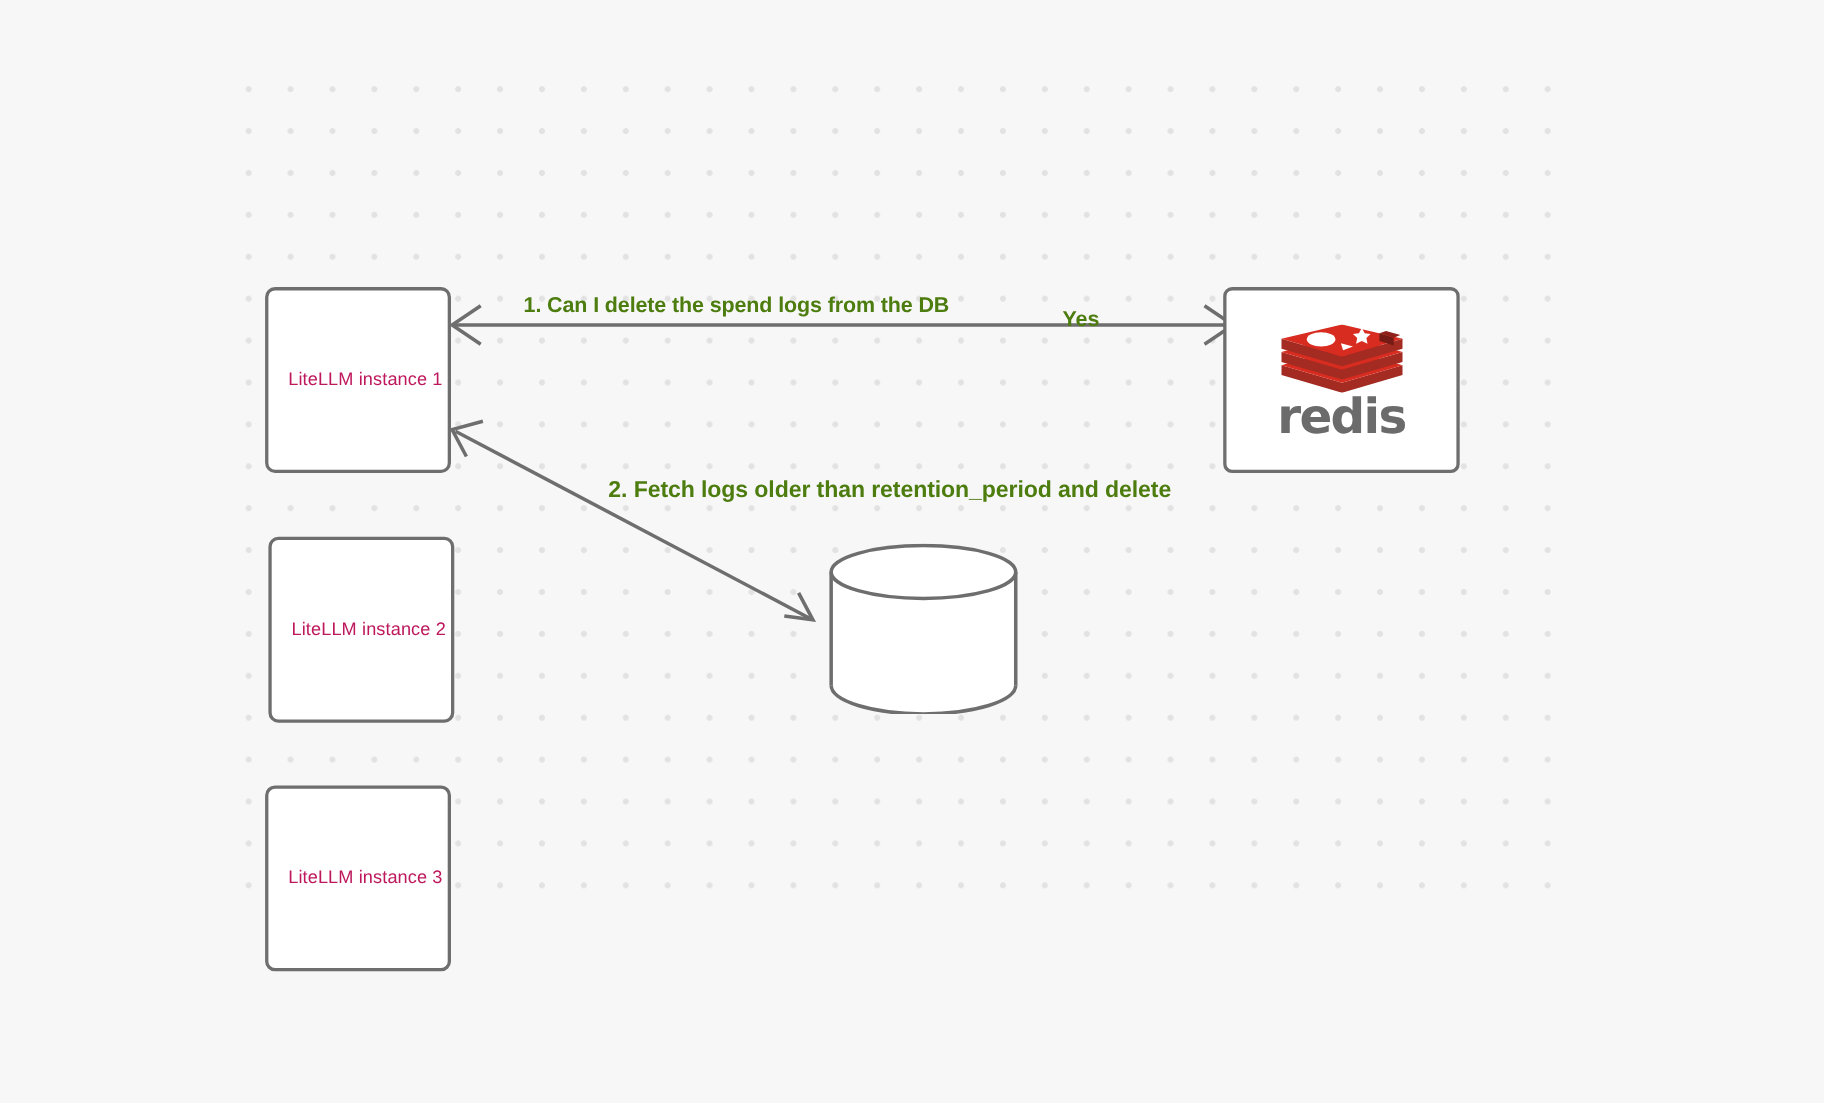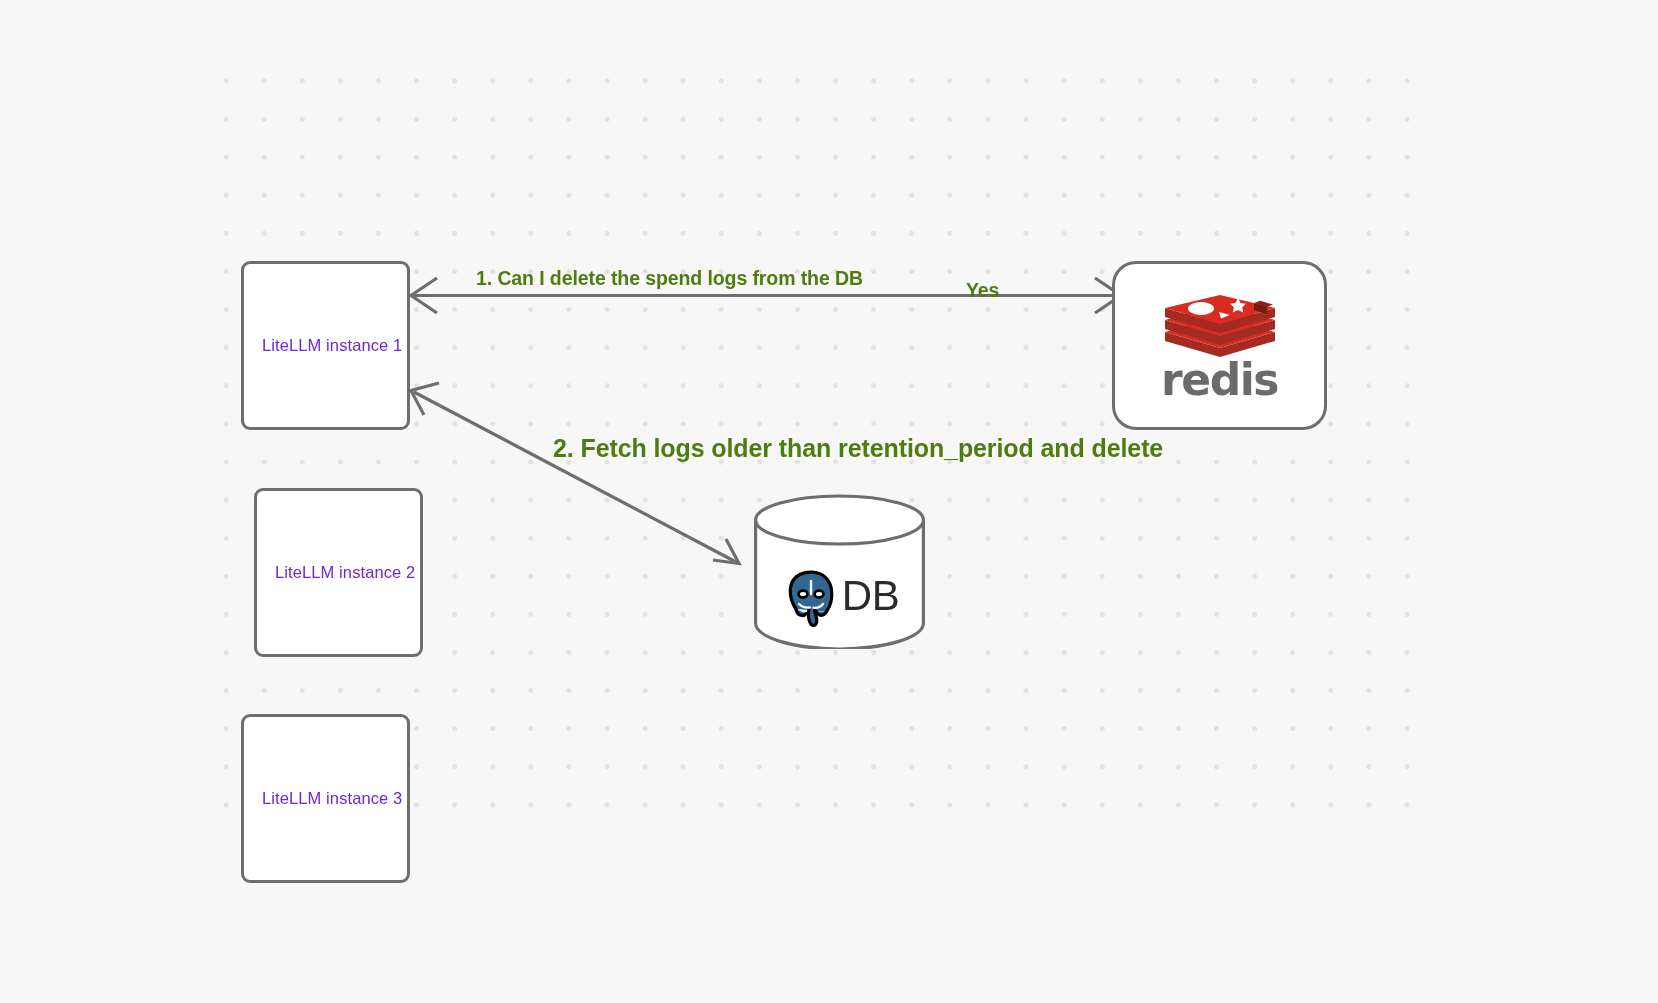--- a/index.html
+++ b/index.html
@@ -38,41 +38,41 @@
     box-sizing: border-box;
     background: #ffffff;
     border: 3px solid #6e6e6e;
     border-radius: 9px;
     display: flex;
     align-items: center;
     justify-content: flex-start;
   }
   .node-box .node-label {
     font-size: 16.5px;
-    color: #6d28d9;
+    color: #be185d;
     font-weight: 400;
     padding-left: 18px;
     letter-spacing: 0.1px;
     white-space: nowrap;
   }
   #node-litellm-1 { left: 241px; top: 261px; width: 169px; height: 169px; }
-  #node-litellm-2 { left: 254px; top: 488px; width: 169px; height: 169px; }
+  #node-litellm-2 { left: 244px; top: 488px; width: 169px; height: 169px; }
   #node-litellm-3 { left: 241px; top: 714px; width: 169px; height: 169px; }
 
   
   #node-redis {
     position: absolute;
     left: 1112px;
     top: 261px;
     width: 215px;
     height: 169px;
     box-sizing: border-box;
     background: #ffffff;
     border: 3px solid #6e6e6e;
-    border-radius: 24px;
+    border-radius: 8px;
     display: flex;
     align-items: center;
     justify-content: center;
   }
   #redis-logo-wrap {
     display: flex;
     flex-direction: column;
     align-items: center;
     justify-content: center;
     margin-top: 4px;
@@ -131,21 +131,21 @@
   }
   #edge-label-yes {
     left: 966px;
     top: 267px;
     font-size: 19.5px;
     margin-top: 12px;
   }
   #edge-label-2 {
     left: 553px;
     top: 434px;
-    font-size: 25px;
+    font-size: 21px;
     text-align: center;
   }
 
   
   #edges {
     position: absolute;
     left: 0;
     top: 0;
     width: 1658px;
     height: 1003px;
@@ -233,42 +233,15 @@
 
       <path d="M2.6 26 L2.6 129 A 83.9 26 0 0 0 170.4 129 L170.4 26 Z" fill="#ffffff" stroke="none"></path>
 
       <path d="M2.6 26 L2.6 129" fill="none" stroke="#6e6e6e" stroke-width="3.2"></path>
       <path d="M170.4 26 L170.4 129" fill="none" stroke="#6e6e6e" stroke-width="3.2"></path>
 
       <path d="M2.6 129 A 83.9 26 0 0 0 170.4 129" fill="none" stroke="#6e6e6e" stroke-width="3.2"></path>
 
       <ellipse cx="86.5" cy="26" rx="83.9" ry="24" fill="#ffffff" stroke="#6e6e6e" stroke-width="3.2"></ellipse>
     </svg>
-    <div id="db-content">
-      <svg width="64" height="64" viewBox="0 0 64 64" xmlns="http://www.w3.org/2000/svg">
-        <g stroke="#000000" stroke-width="3.2" stroke-linejoin="round" stroke-linecap="round" fill="#336791">
-
-          <path d="M46.5 47.5 C 50.5 42 52.5 34 51.5 26 C 50.5 18 45.5 11 37.5 9 C 30 7 21 8.5 16 13 C 11 17.5 9.5 24 10.5 31 C 11.3 36.5 13.5 41.5 16 45"></path>
-
-          <path d="M16 45 C 16.5 48.5 18.5 51 21.5 51.5 C 23.5 51.8 25 51 26 49.5"></path>
-
-          <path d="M29 45 C 28 50 28.5 56 30.5 59.5 C 31.5 61.5 34 62 35.5 60.5 C 37 59 37 55.5 36 52 C 35.2 49.2 34.5 46.8 34.5 44.5"></path>
-
-          <path d="M46.5 47.5 C 45 50.5 42 52 39.5 51 C 38 50.4 37 49 36.5 47.5"></path>
-        </g>
-        <g fill="#ffffff" stroke="#000000" stroke-width="2.6">
-
-          <ellipse cx="23" cy="30" rx="4.4" ry="3.4"></ellipse>
-
-          <ellipse cx="39" cy="30" rx="4.4" ry="3.4"></ellipse>
-        </g>
-        <g fill="none" stroke="#ffffff" stroke-width="2.4" stroke-linecap="round">
-
-          <path d="M19 40 C 22 43 26 44 30 43.5"></path>
-          <path d="M43 40 C 40.5 43 37 44.2 33.5 43.8"></path>
-          <path d="M31 17 C 31 22 31 26 31 30"></path>
-        </g>
-      </svg>
-      <span id="db-text">DB</span>
-    </div>
   </div>
 
 </div>
 
 </body></html>

